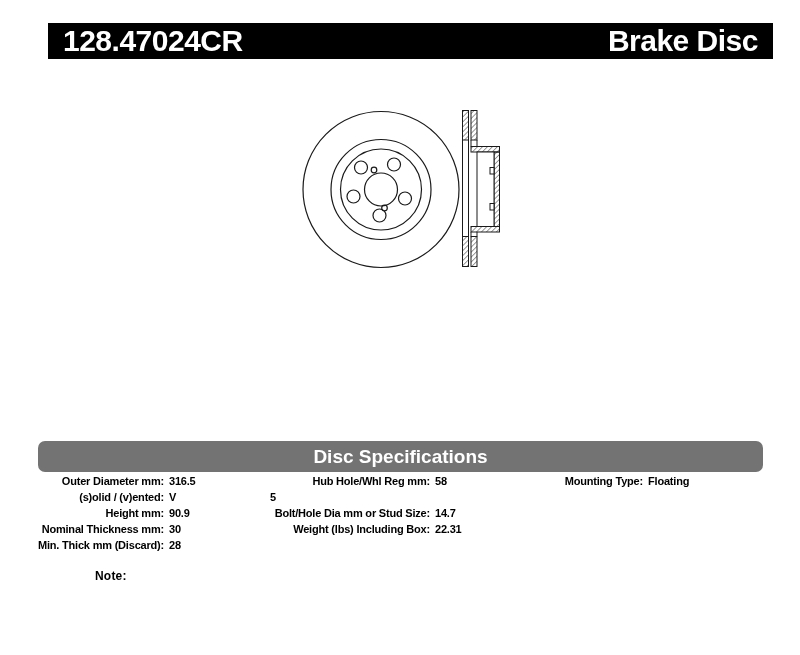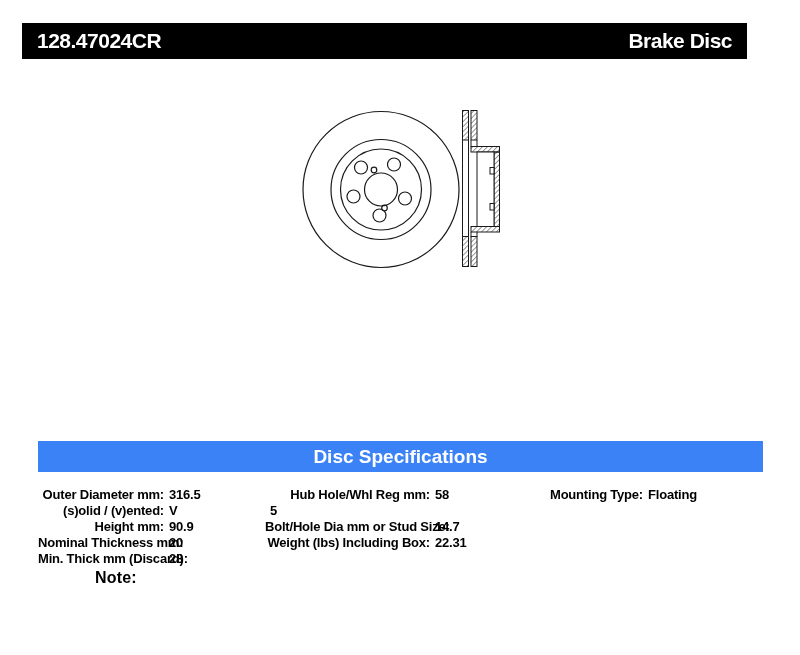--- a/index.html
+++ b/index.html
@@ -1,39 +1,39 @@
 <!DOCTYPE html>
 <html><head>
 <meta charset="utf-8">
 <style>
   html,body{margin:0;padding:0;}
   body{
     width:800px;height:655px;background:#ffffff;position:relative;overflow:hidden;
     font-family:"Liberation Sans",sans-serif;color:#000;
   }
   .topbar{
-    position:absolute;left:22px;top:23px;width:725px;height:36px;
+    position:absolute;left:48px;top:23px;width:725px;height:36px;
     background:#000;color:#fff;box-sizing:border-box;padding:0 15px;
     display:flex;justify-content:space-between;align-items:center;
-    font-weight:bold;font-size:21px;letter-spacing:-0.5px;
+    font-weight:bold;font-size:30px;letter-spacing:-0.5px;
   }
   .specbar{
     position:absolute;left:38px;top:441px;width:725px;height:31px;
-    background:#3b82f6;color:#fff;display:flex;justify-content:center;align-items:center;
-    font-weight:bold;font-size:19px;
+    background:#737373;color:#fff;display:flex;justify-content:center;align-items:center;
+    font-weight:bold;font-size:19px;border-radius:7px;
   }
   .drawing{position:absolute;left:290px;top:95px;width:220px;height:185px;}
-  .col{position:absolute;top:473px;font-size:13px;font-weight:bold;letter-spacing:-0.2px;margin-top:14px;}
+  .col{position:absolute;top:473px;font-size:11px;font-weight:bold;letter-spacing:-0.2px;}
   .row{display:flex;height:16px;line-height:16px;white-space:nowrap;}
   .lbl{text-align:right;flex:none;}
   .val{margin-left:5px;flex:none;}
   .col1{left:38px;width:245px;}  .col1 .lbl{width:126px;}
   .col2{left:265px;width:265px;} .col2 .lbl{width:165px;}
   .col3{left:521px;width:241px;} .col3 .lbl{width:122px;}
-  .note{position:absolute;left:95px;top:569px;font-size:16px;font-weight:bold;letter-spacing:0.2px;}
+  .note{position:absolute;left:95px;top:569px;font-size:12px;font-weight:bold;letter-spacing:0.2px;}
 </style>
 </head>
 <body>
 
 <div class="topbar">
   <span>128.47024CR</span>
   <span>Brake Disc</span>
 </div>
 
 <svg class="drawing" viewBox="290 95 220 185">
@@ -99,21 +99,21 @@
   <div class="row">
     <span class="lbl">(s)olid / (v)ented:</span>
     <span class="val">V</span>
   </div>
   <div class="row">
     <span class="lbl">Height mm:</span>
     <span class="val">90.9</span>
   </div>
   <div class="row">
     <span class="lbl">Nominal Thickness mm:</span>
-    <span class="val">20</span>
+    <span class="val">30</span>
   </div>
   <div class="row">
     <span class="lbl">Min. Thick mm (Discard):</span>
     <span class="val">28</span>
   </div>
 </div>
 
 <div class="col col2">
   <div class="row">
     <span class="lbl">Hub Hole/Whl Reg mm:</span>

